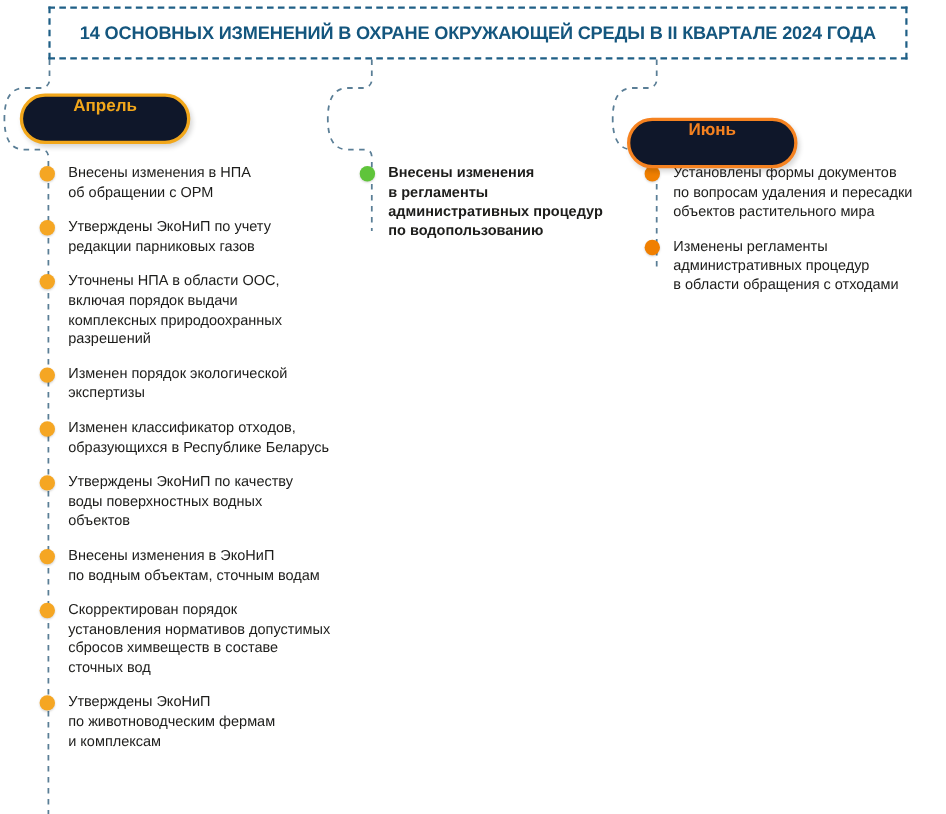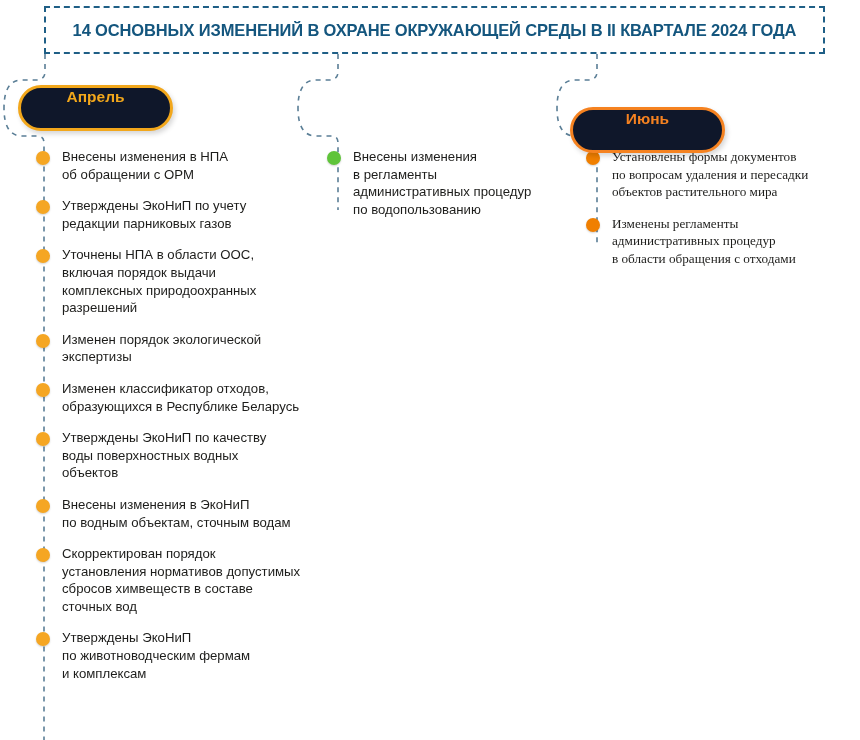--- a/index.html
+++ b/index.html
@@ -102,22 +102,22 @@
     margin-top: 22px;
   }
   .pill-june .pill-label { color: #F58220; }
 
   
   .column {
     position: absolute;
     z-index: 3;
   }
   .col-april { left: 36px; top: 148px; width: 300px; }
-  .col-may   { left: 327px; top: 148px; width: 240px; }
-  .col-june  { left: 586px; top: 148px; width: 270px; font-family: Liberation Serif, serif; }
+  .col-may   { left: 327px; top: 148px; width: 240px; font-weight: bold; }
+  .col-june  { left: 586px; top: 148px; width: 270px; }
 
   .item {
     position: relative;
     padding-left: 26px;
     margin-bottom: 14px;
     color: #1d1d1b;
     font-size: 13.2px;
     line-height: 17.6px;
   }
   .item:last-child { margin-bottom: 0; }

